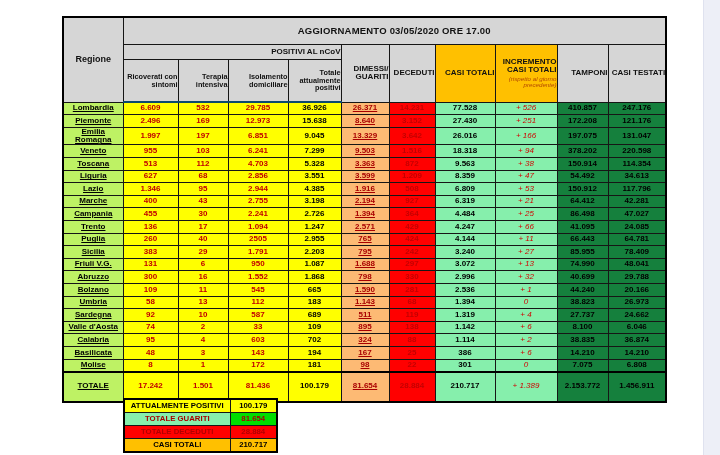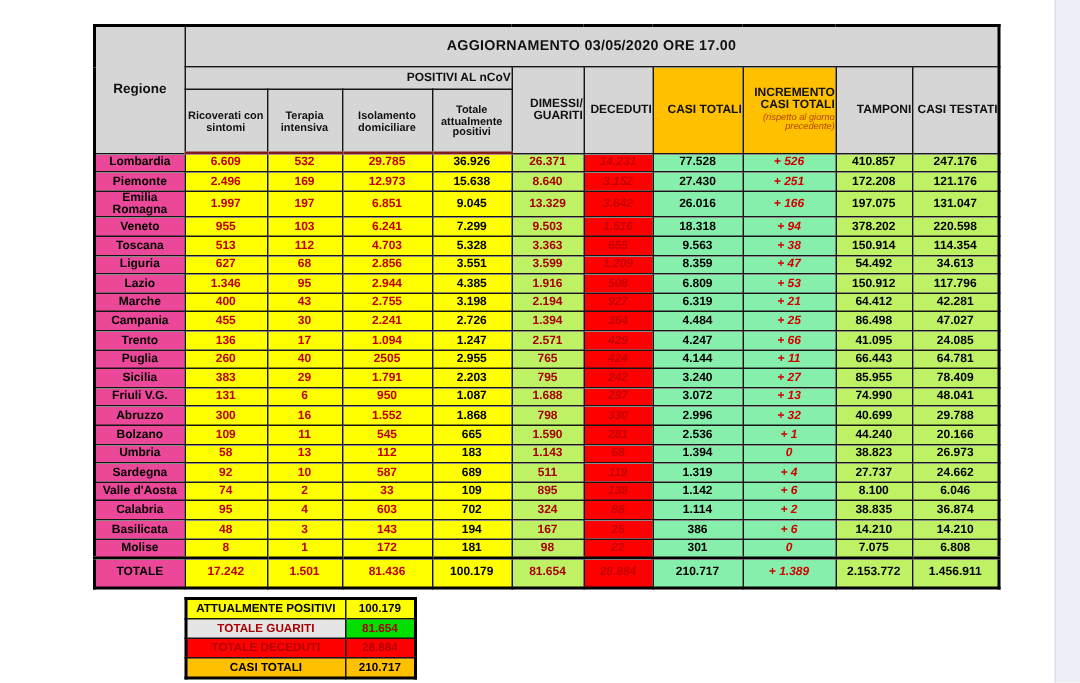--- a/index.html
+++ b/index.html
@@ -17,35 +17,35 @@
     border:2px solid #000;
   }
   table.main th, table.main td{
     border:1px solid #161616;padding:0;text-align:center;vertical-align:middle;
     line-height:1.05;overflow:hidden;
   }
   th.h{background:#d6d6d6;font-weight:bold;color:#111;}
   th.update{font-size:9.5px;height:26px;letter-spacing:.2px;}
   th.regione{font-size:9px;}
   tr.r-group th{height:14px;font-size:8px;text-align:right;}
-  tr.r-sub th{height:41px;font-size:7.3px;border-bottom:2px solid #7f1d1d;}
+  tr.r-sub th{height:41px;font-size:7.3px;border-bottom:2px solid #0c4a6e;text-align:right;}
   th.tall{font-size:7.3px;white-space:pre-line;}
   th.orange{background:#ffc000;}
   .inc-sub{display:block;font-style:italic;font-weight:normal;font-size:6.2px;color:#b34700;margin-top:1px;}
   table.main td{font-size:8px;font-weight:bold;}
-  td.region{background:#ec4899;color:#000;font-size:8px;}
+  td.region{background:#bef264;color:#000;font-size:8px;text-decoration:underline;}
   .c-yellow{background:#ffff00;color:#c00000;}
   .c-yellow.blk{color:#000000;}
-  .c-green{background:#bef264;color:#a80000;}
-  .c-red{background:#ff0000;color:#c40000;font-style:italic;}
+  .c-green{background:#fdba74;color:#a80000;text-decoration:underline;}
+  .c-red{background:#ff0000;color:#c40000;}
   .c-orange{background:#86efac;color:#000000;}
-  .c-orange.inc{color:#d10000;font-style:italic;font-weight:bold;}
-  .c-grey{background:#bef264;color:#000000;}
+  .c-orange.inc{color:#d10000;font-style:italic;font-weight:normal;}
+  .c-grey{background:#15803d;color:#000000;}
   tr.data{height:12.6px;}
-  tr.total-row{height:20px;}
+  tr.total-row{height:30px;}
   tr.total-row td{border-top:2px solid #000;}
   table.legend{
     position:absolute;left:123px;top:398px;width:153px;height:50px;
     border-collapse:collapse;table-layout:fixed;border:2px solid #000;
   }
   table.legend td{
     border:1px solid #161616;padding:0;text-align:center;vertical-align:middle;
     font-size:7.8px;font-weight:bold;line-height:1;height:12px;
   }
 </style>
@@ -146,21 +146,21 @@
         <td class="c-grey">378.202</td>
         <td class="c-grey">220.598</td>
       </tr>
       <tr class="data">
         <td class="region">Toscana</td>
         <td class="c-yellow">513</td>
         <td class="c-yellow">112</td>
         <td class="c-yellow">4.703</td>
         <td class="c-yellow blk">5.328</td>
         <td class="c-green">3.363</td>
-        <td class="c-red">655</td>
+        <td class="c-red">872</td>
         <td class="c-orange">9.563</td>
         <td class="c-orange inc">+ 38</td>
         <td class="c-grey">150.914</td>
         <td class="c-grey">114.354</td>
       </tr>
       <tr class="data">
         <td class="region">Liguria</td>
         <td class="c-yellow">627</td>
         <td class="c-yellow">68</td>
         <td class="c-yellow">2.856</td>
@@ -387,21 +387,21 @@
   <colgroup>
       <col style="width:106px">
       <col style="width:47px">
     </colgroup>
   <tbody id="legend-body">
       <tr>
         <td style="background: rgb(255, 255, 0); color: rgb(0, 0, 0);">ATTUALMENTE POSITIVI</td>
         <td style="background: rgb(255, 255, 0); color: rgb(0, 0, 0);">100.179</td>
       </tr>
       <tr>
-        <td style="background: #e5e5e5; color: rgb(168, 0, 0);">TOTALE GUARITI</td>
+        <td style="background: #86efac; color: rgb(168, 0, 0);">TOTALE GUARITI</td>
         <td style="background: rgb(0, 223, 0); color: rgb(168, 0, 0);">81.654</td>
       </tr>
       <tr>
         <td style="background: rgb(255, 0, 0); color: rgb(176, 0, 0); text-align: center;">TOTALE DECEDUTI</td>
         <td style="background: rgb(255, 0, 0); color: rgb(176, 0, 0);">28.884</td>
       </tr>
       <tr>
         <td style="background: rgb(255, 192, 0); color: rgb(0, 0, 0);">CASI TOTALI</td>
         <td style="background: rgb(255, 192, 0); color: rgb(0, 0, 0);">210.717</td>
       </tr>

